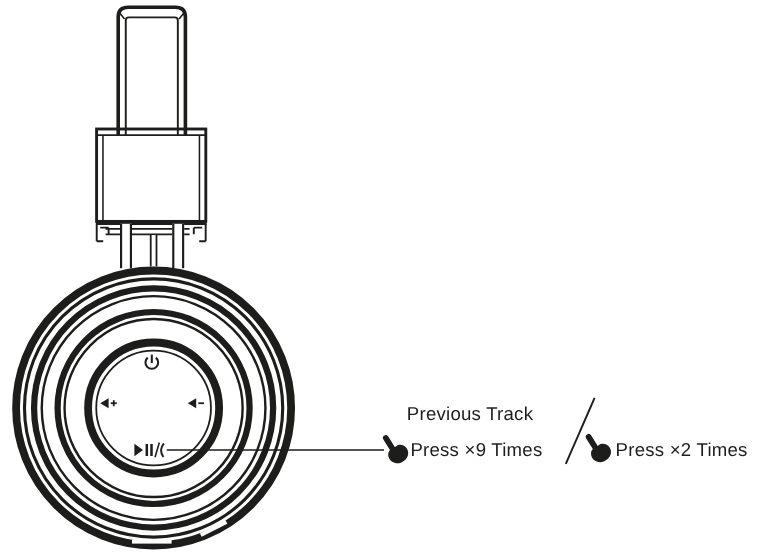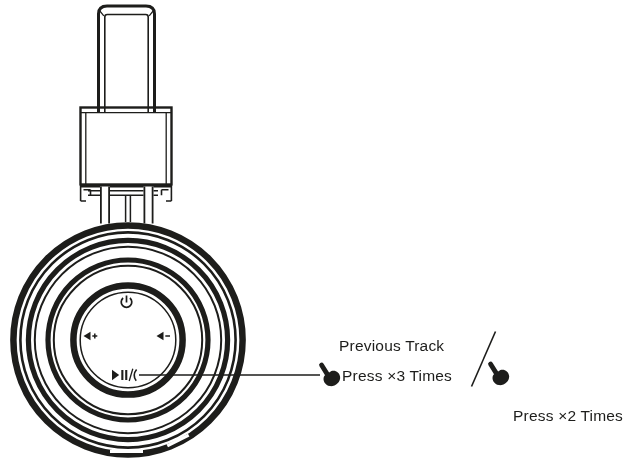--- a/index.html
+++ b/index.html
@@ -104,16 +104,16 @@
       <rect x="-2.4" y="-16.5" width="4.8" height="17" rx="2.4" fill="#1d1d1b" stroke="none"></rect>
       <path d="M-3.2,-3.5 C-7.5,-1.5 -8,5 -4,8.2 C0,11.5 7.5,10.5 9.6,5.6 C11.3,1.6 9.4,-2.6 5.2,-3.8 Z" fill="#1d1d1b" stroke="none"></path>
     </g>
     <g transform="translate(498,376) rotate(-32)">
       <rect x="-2.4" y="-16.5" width="4.8" height="17" rx="2.4" fill="#1d1d1b" stroke="none"></rect>
       <path d="M-3.2,-3.5 C-7.5,-1.5 -8,5 -4,8.2 C0,11.5 7.5,10.5 9.6,5.6 C11.3,1.6 9.4,-2.6 5.2,-3.8 Z" fill="#1d1d1b" stroke="none"></path>
     </g>
   </svg>
 
   <div class="ann" style="left:339px; top:338px;">Previous Track</div>
-  <div class="ann" style="left:342px; top:368px;">Press ×3 Times</div>
-  <div class="ann" style="left:513px; top:368px;margin-top:40px;">Press ×2 Times</div>
+  <div class="ann" style="left:342px; top:368px;">Press ×9 Times</div>
+  <div class="ann" style="left:513px; top:368px;">Press ×2 Times</div>
 
 </div>
 
 </body></html>

